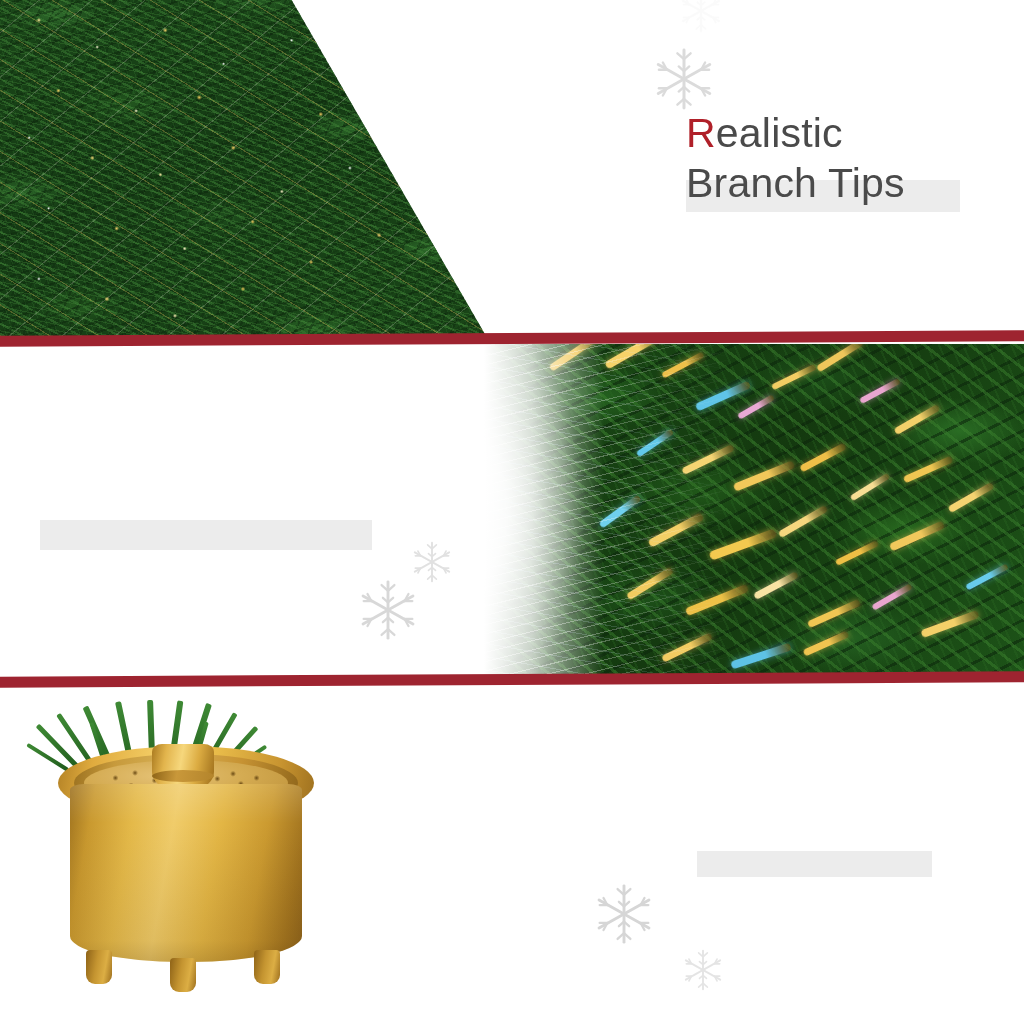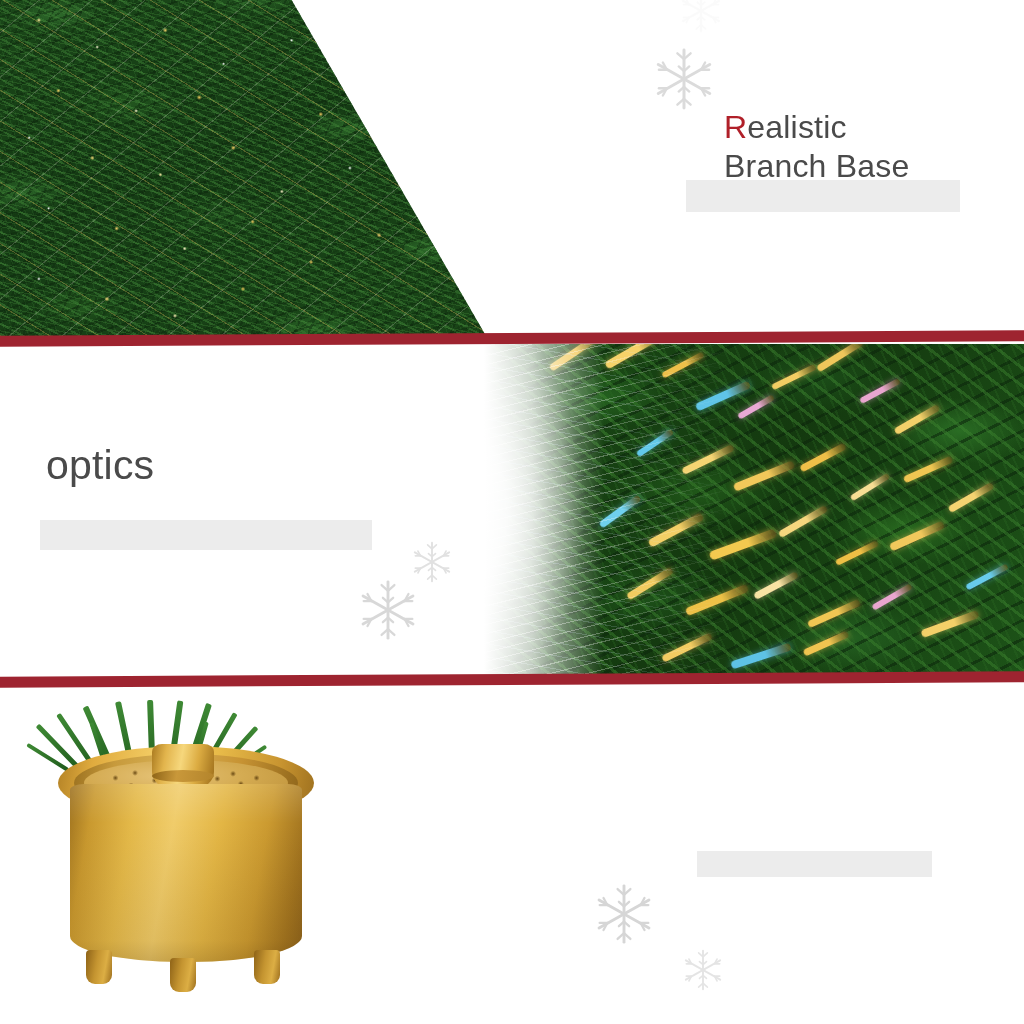--- a/index.html
+++ b/index.html
@@ -313,21 +313,21 @@
     line-height: 1.22;
     white-space: nowrap;
   }
   .caption .initial { color: #b02029; }
   .hl-bar {
     position: absolute;
     z-index: 20;
     background: #ececec;
   }
 
-  #caption-realistic { left: 724px; top: 108px; font-size: 32px; }
+  #caption-realistic { left: 686px; top: 108px; font-size: 41px; }
   #bar-realistic     { left: 686px; top: 180px; width: 274px; height: 32px; }
 
   #caption-fiber     { left: 46px;  top: 440px; font-size: 41px; }
   #bar-fiber         { left: 40px;  top: 520px; width: 332px; height: 30px; }
 
   #caption-sturdy    { left: 697px; top: 815px; font-size: 41px; }
   #bar-sturdy        { left: 697px; top: 851px; width: 235px; height: 26px; }
 </style>
 </head>
 <body>
@@ -402,21 +402,21 @@
         </g>
       </g>
     </svg>
   </div>
 
   <div class="hl-bar" id="bar-realistic"></div>
   <div class="caption" id="caption-realistic">
     <div>
       <span class="initial">R</span><span>ealistic</span>
     </div>
-    <div>Branch Base</div>
+    <div>Branch Tips</div>
   </div>
 
   <div class="divider" id="divider-1"></div>
 
   <div class="panel" id="panel-middle">
     <div id="fiber-photo">
       <div class="fiber-base"></div>
       <div class="fiber-needles"></div>
       <div class="fiber-tips" id="fiber-tips">
           <div class="tip" style="left: 62px; top: 6px; width: 54px; height: 7px; transform: rotate(-34deg); background: linear-gradient(to right, rgb(242, 198, 79) 0%, rgb(242, 198, 79) 58%, rgba(120, 90, 30, 0.55) 100%); box-shadow: rgba(242, 198, 79, 0.533) 0px 0px 6px;"></div>
@@ -453,21 +453,20 @@
           <div class="tip" style="left: 318px; top: 296px; width: 48px; height: 7px; transform: rotate(-24deg); background: linear-gradient(to right, rgb(240, 196, 80) 0%, rgb(240, 196, 80) 58%, rgba(120, 90, 30, 0.55) 100%); box-shadow: rgba(240, 196, 80, 0.533) 0px 0px 6px;"></div>
         </div>
       <div class="bloom"></div>
       <div class="bloom-rays"></div>
       <div class="fiber-fade-left"></div>
     </div>
   </div>
 
   <div class="hl-bar" id="bar-fiber"></div>
   <div class="caption" id="caption-fiber">
-    <div>optics</div>
   </div>
 
   <div class="snowflake" id="snowflake-middle-1" style="left: 410px; top: 540px; width: 44px; height: 44px; opacity: 0.75;">
     <svg viewBox="0 0 100 100" width="100%" height="100%" aria-hidden="true">
       <g stroke="#d8d8d8" stroke-width="4.5" stroke-linecap="round" fill="none">
         <line x1="50" y1="6" x2="50" y2="94"></line>
         <line x1="11" y1="28" x2="89" y2="72"></line>
         <line x1="11" y1="72" x2="89" y2="28"></line>
         <g stroke-width="3.6">
           <line x1="50" y1="20" x2="40" y2="11"></line>

